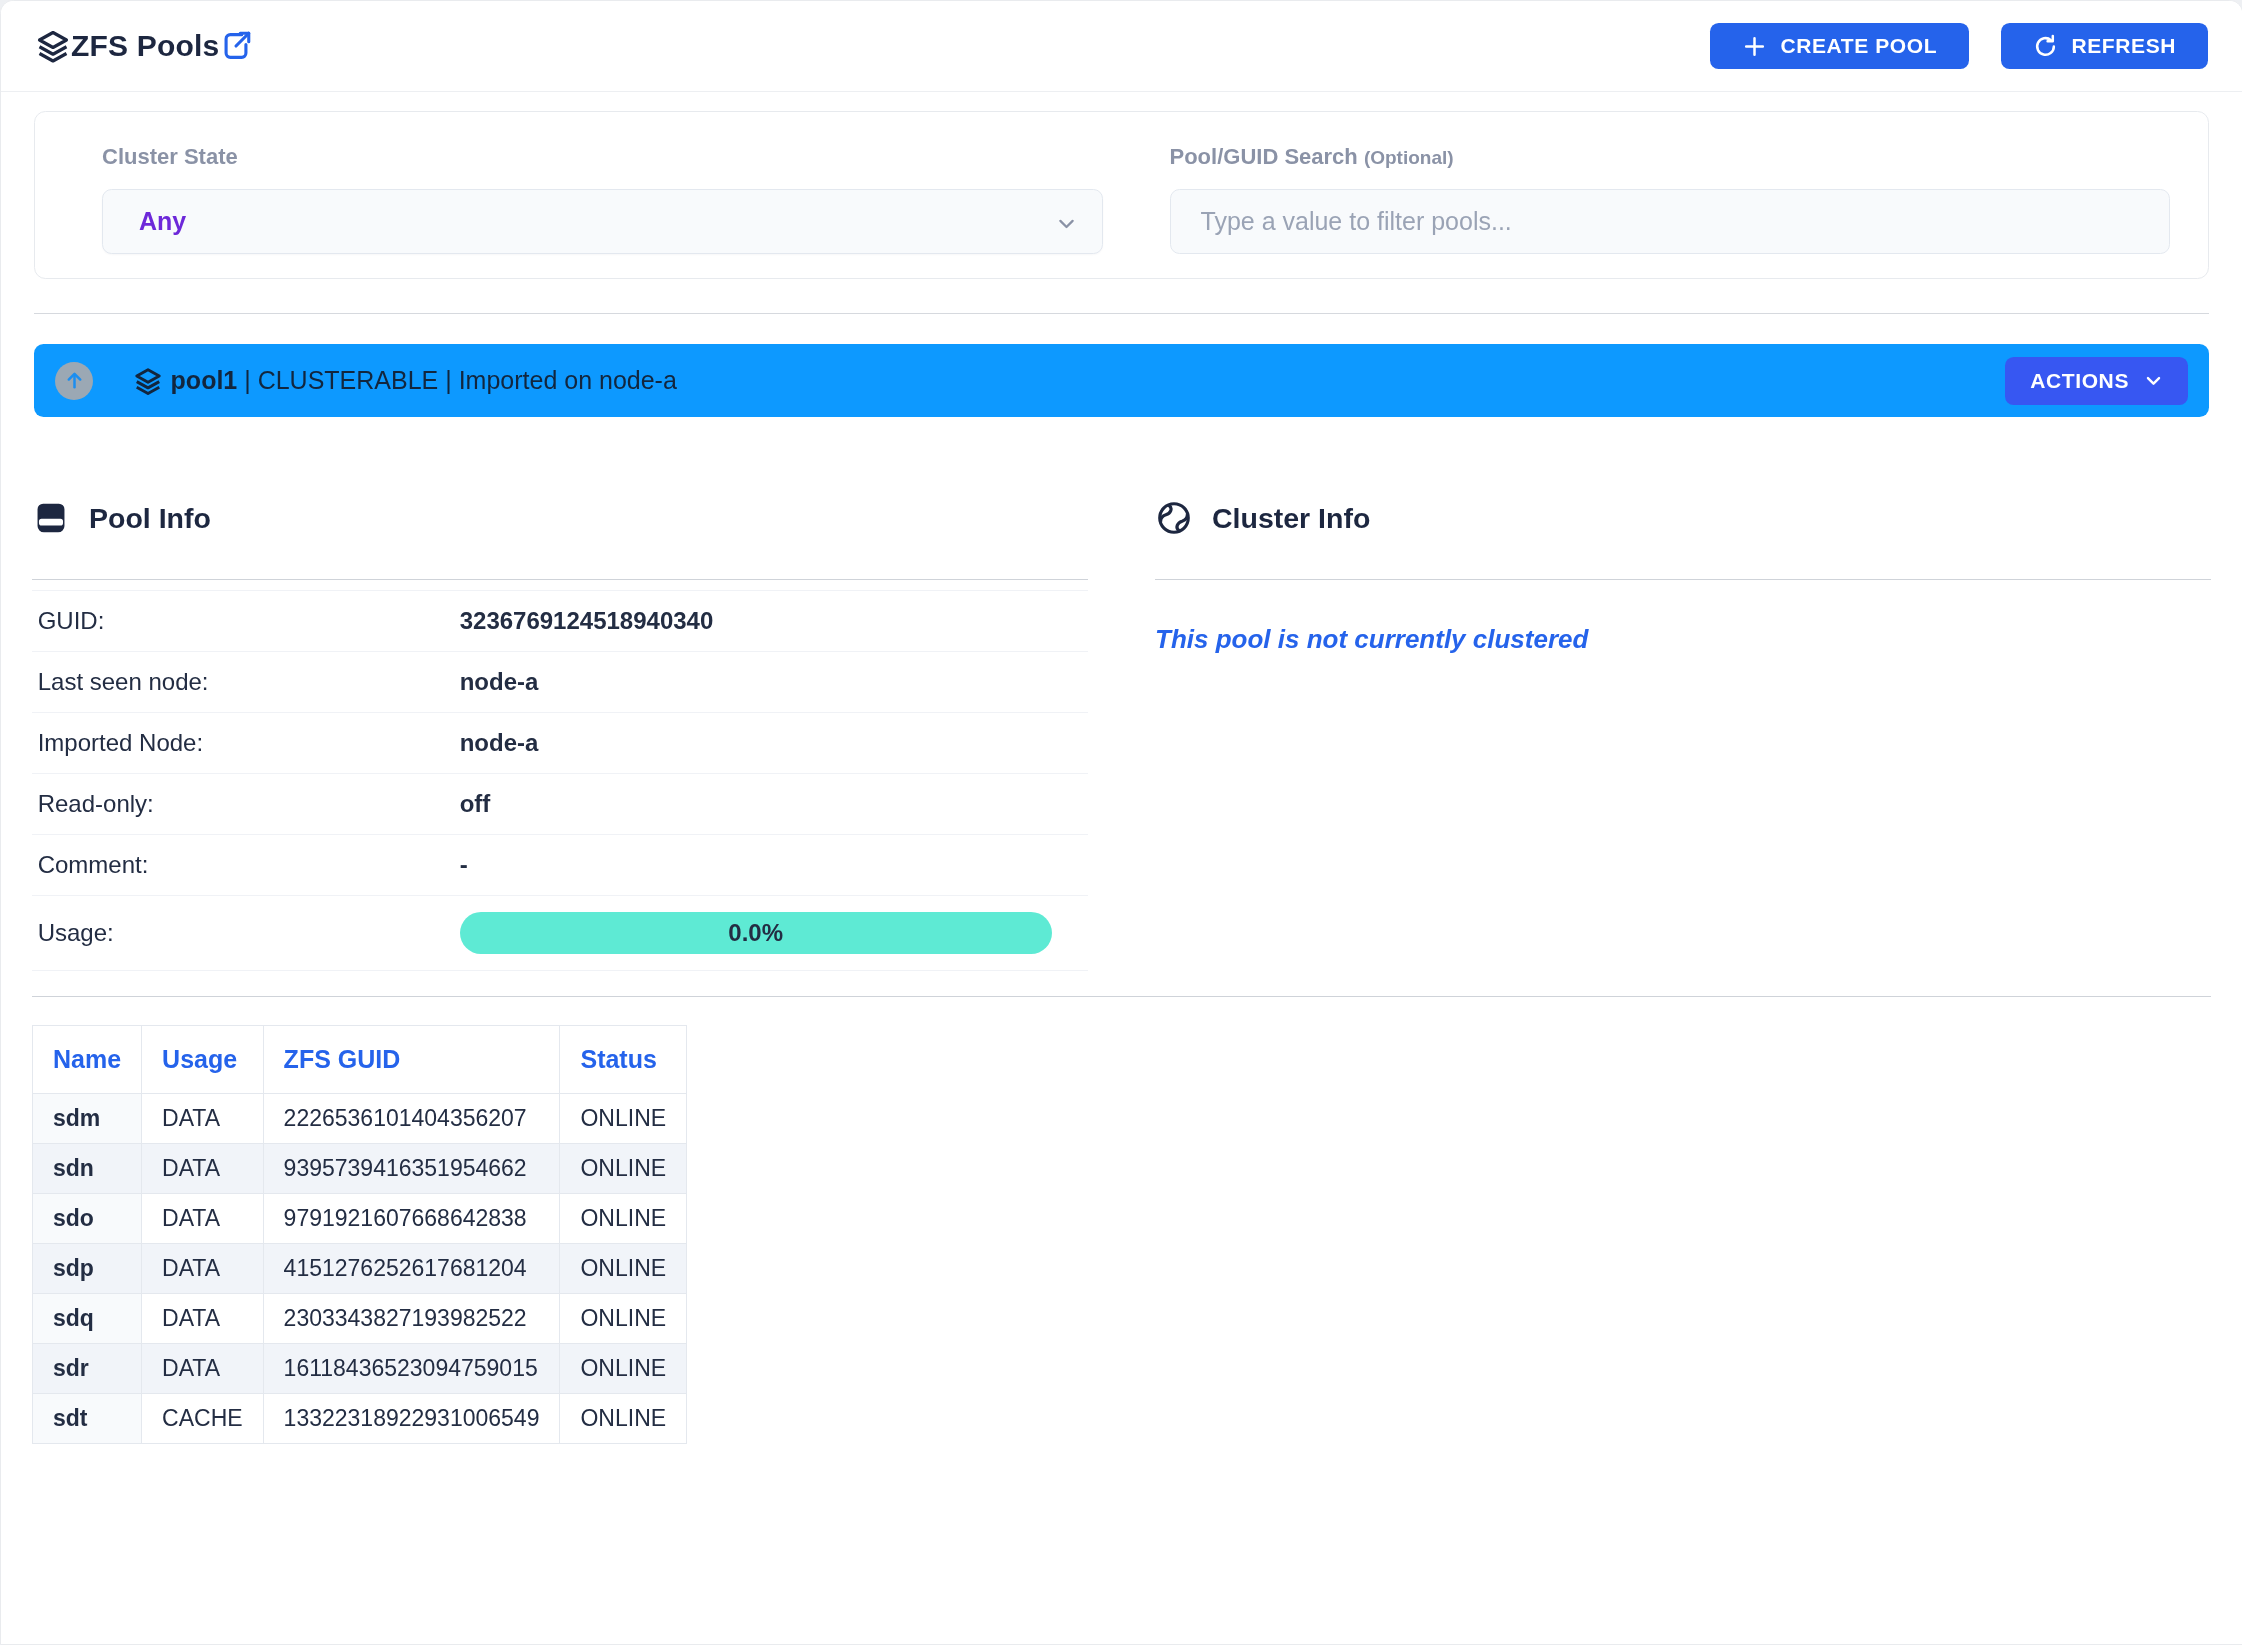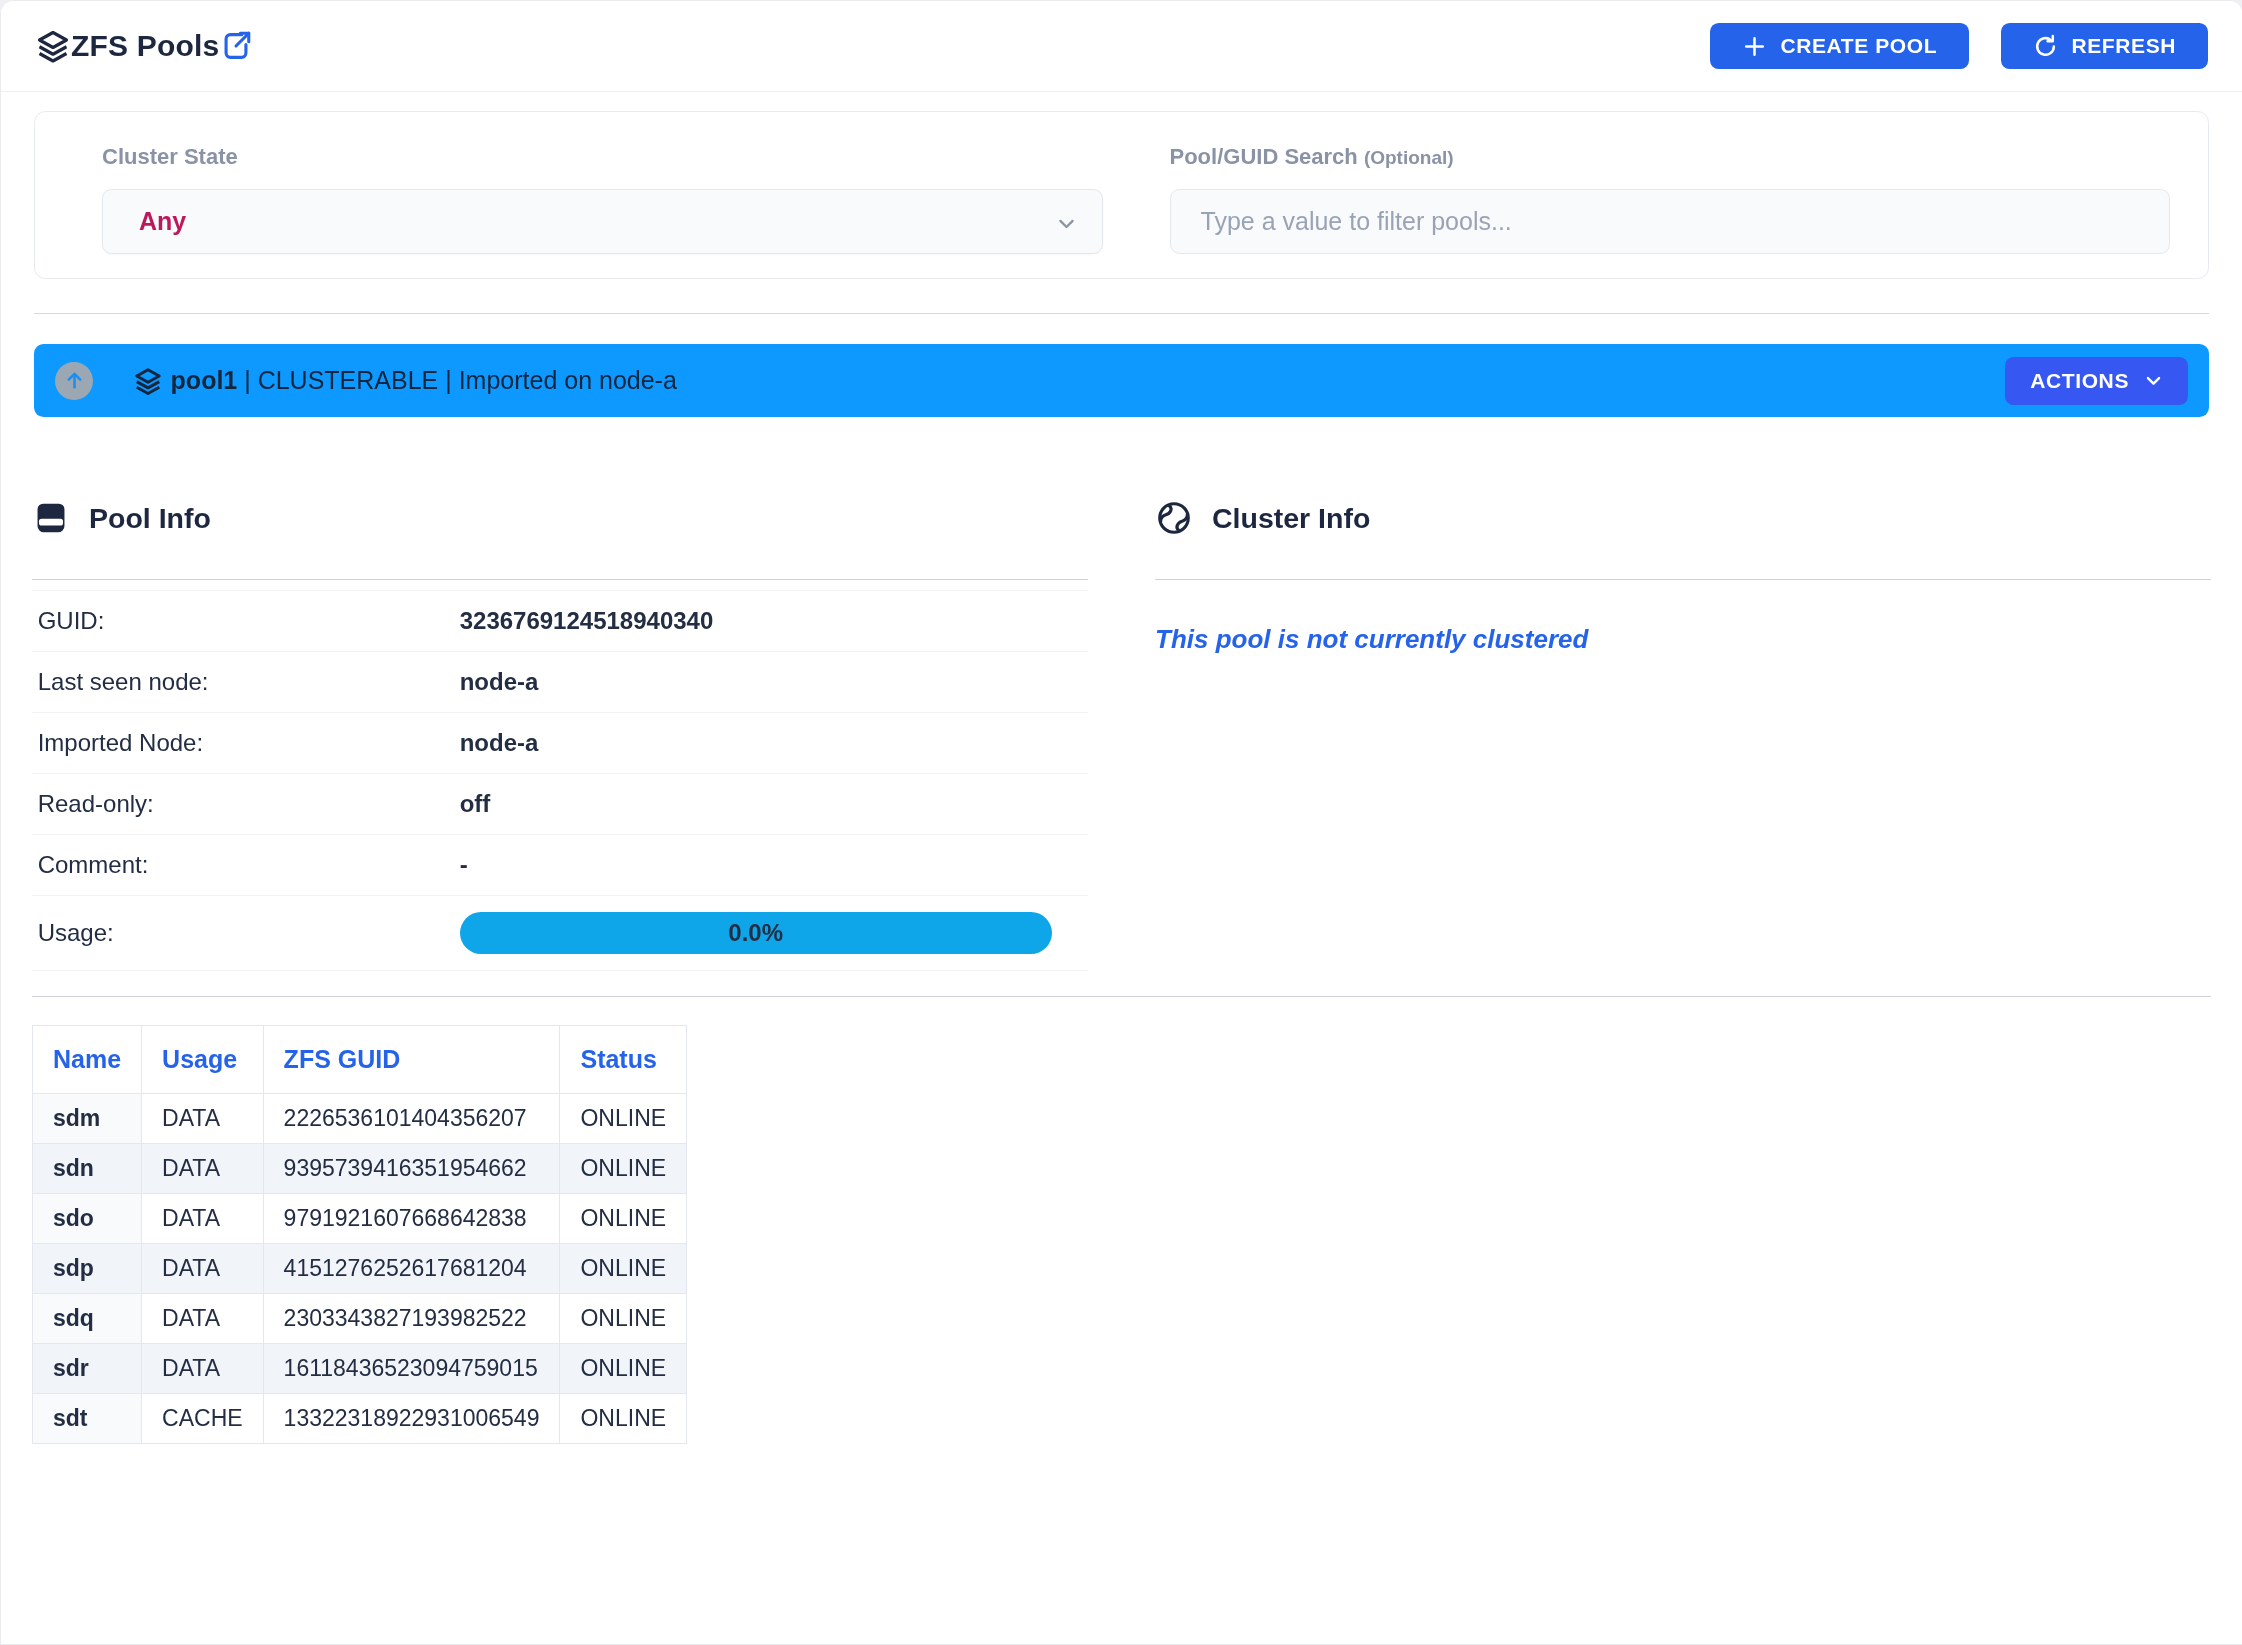--- a/index.html
+++ b/index.html
@@ -39,21 +39,21 @@
     display: grid; grid-template-columns: 1fr 1fr; column-gap: 67px;
   }
   .field-label {
     font-size: 22px; font-weight: bold; color: #8a92a6; margin-bottom: 19px;
   }
   .field-label .optional { font-size: 19px; font-weight: bold; color: #8a92a6; }
   .select-box {
     position: relative; height: 65px; background: #f8fafc;
     border: 1px solid #e3e8ef; border-radius: 9.5px;
     display: flex; align-items: center; padding: 0 57px 0 36px;
-    font-size: 25px; font-weight: bold; color: #be185d; cursor: pointer;
+    font-size: 25px; font-weight: bold; color: #6d28d9; cursor: pointer;
     box-shadow: 0 1px 1.9px rgba(30,40,60,0.03);
   }
   .select-box .chev { position: absolute; right: 25px; top: 23px; }
   .text-input {
     width: 100%; height: 65px; background: #f8fafc;
     border: 1px solid #e3e8ef; border-radius: 9.5px;
     font-family: inherit; font-size: 25px; color: #242e44; padding: 0 30px;
     outline: none;
   }
   .text-input::placeholder { color: #9aa3b5; }
@@ -92,21 +92,21 @@
   .title-rule { border: none; border-top: 1.9px solid #cfd3d9; margin-top: 42px; }
 
   .kv-rows { margin-top: 9.5px; border-top: 1.9px solid #f0f2f6; }
   .kv-row {
     display: flex; align-items: center; padding: 16px 5.7px;
     border-bottom: 1.9px solid #f0f2f6; font-size: 24px;
   }
   .kv-label { width: 422px; flex: 0 0 auto; color: #232d43; }
   .kv-value { font-weight: bold; color: #232d43; }
   .usage-bar {
-    width: 592px; height: 42px; background: #0ea5e9; border-radius: 21px;
+    width: 592px; height: 42px; background: #5eead4; border-radius: 21px;
     display: flex; align-items: center; justify-content: center;
     font-size: 24px; font-weight: bold; color: #232d43;
   }
   .cluster-message {
     margin-top: 44px; font-size: 26px; font-weight: bold; font-style: italic;
     color: #2563eb;
   }
 
   .full-divider { border: none; border-top: 1.9px solid #cfd3d9; margin: 25px 31px 0 31px; }
 

